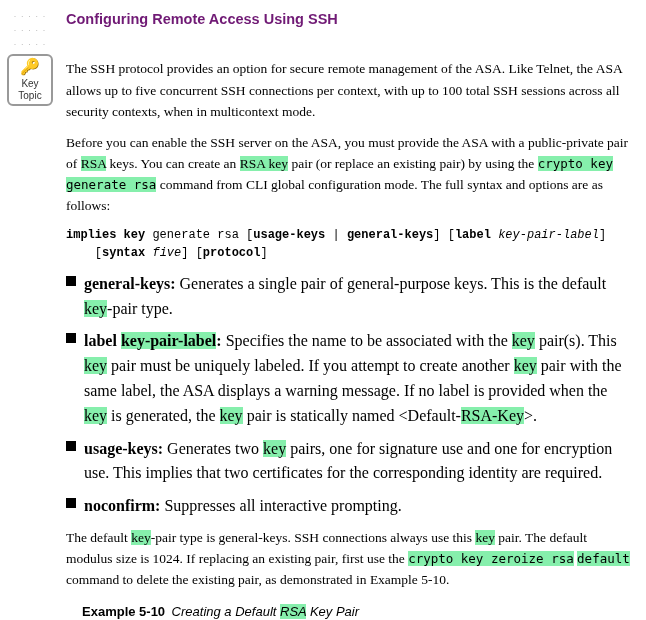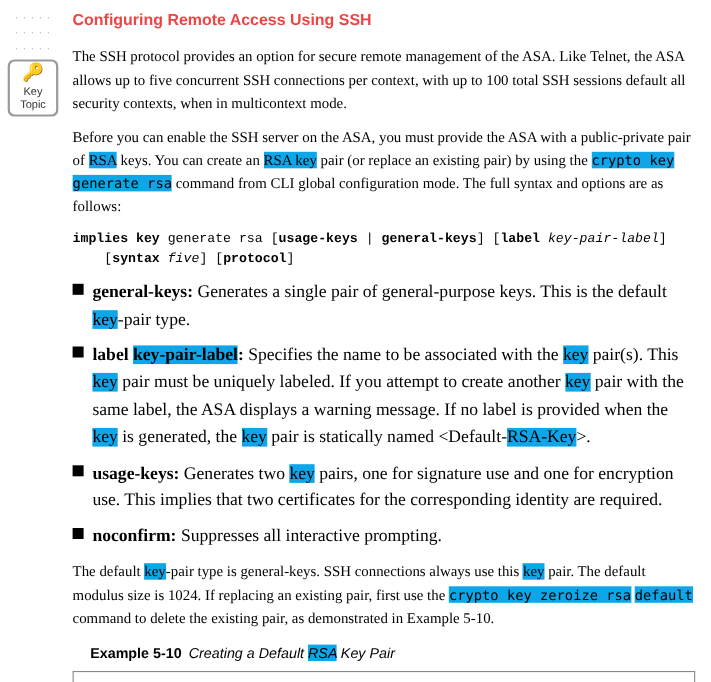--- a/index.html
+++ b/index.html
@@ -54,32 +54,32 @@
 
     .content-area {
       flex: 1;
       padding: 8px 14px 8px 6px;
     }
 
     .section-title {
       font-family: Arial, sans-serif;
       font-size: 14.5px;
       font-weight: bold;
-      margin-bottom: 10px;
-      color: #ef4444;
+      margin-bottom: 28px;
+      color: #701a75;
     }
 
     .body-text {
       margin-bottom: 10px;
       font-size: 13.5px;
       line-height: 1.56;
     }
 
     .highlight-yellow {
-      background-color: #0ea5e9;
+      background-color: #86efac;
     }
 
     .code-block {
       font-family: 'Courier New', Courier, monospace;
       font-size: 12px;
       color: #000;
       margin: 10px 0;
       line-height: 1.5;
     }
 
@@ -165,21 +165,21 @@
     <span class="dots-decoration">· · · · ·<br>· · · · ·<br>· · · · ·</span>
     <div class="key-topic-badge">
       <span class="key-icon">🔑</span>
       <span>Key<br>Topic</span>
     </div>
   </div>
 
   <div class="content-area">
     <div class="section-title">Configuring Remote Access Using SSH</div>
 
-    <p class="body-text">The SSH protocol provides an option for secure remote management of the ASA. Like Telnet, the ASA allows up to five concurrent SSH connections per context, with up to 100 total SSH sessions default all security contexts, when in multicontext mode.</p>
+    <p class="body-text">The SSH protocol provides an option for secure remote management of the ASA. Like Telnet, the ASA allows up to five concurrent SSH connections per context, with up to 100 total SSH sessions across all security contexts, when in multicontext mode.</p>
 
     <p class="body-text">
       Before you can enable the SSH server on the ASA, you must provide the ASA with a public-private pair of <span class="highlight-yellow">RSA</span> keys. You can create an <span class="highlight-yellow">RSA key</span> pair (or replace an existing pair) by using the <span class="highlight-yellow"><code style="font-size:12.5px;">crypto key generate rsa</code></span> command from CLI global configuration mode. The full syntax and options are as follows:
     </p>
 
     <div class="code-block">
       <span class="kw">implies key</span> generate rsa [<span class="kw">usage-keys</span> | <span class="kw">general-keys</span>] [<span class="kw">label</span> <em>key-pair-label</em>]<br>
       &nbsp;&nbsp;&nbsp;&nbsp;[<span class="kw">syntax</span> <em>five</em>] [<span class="kw">protocol</span>]
     </div>
 

